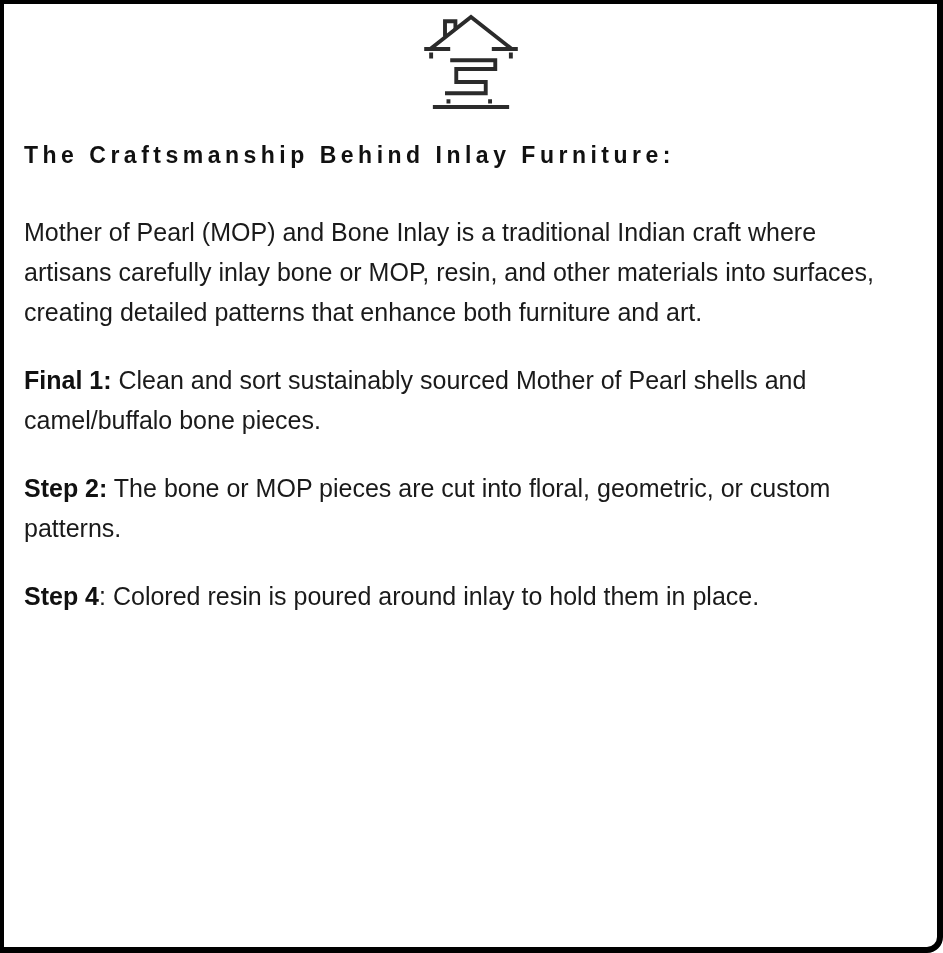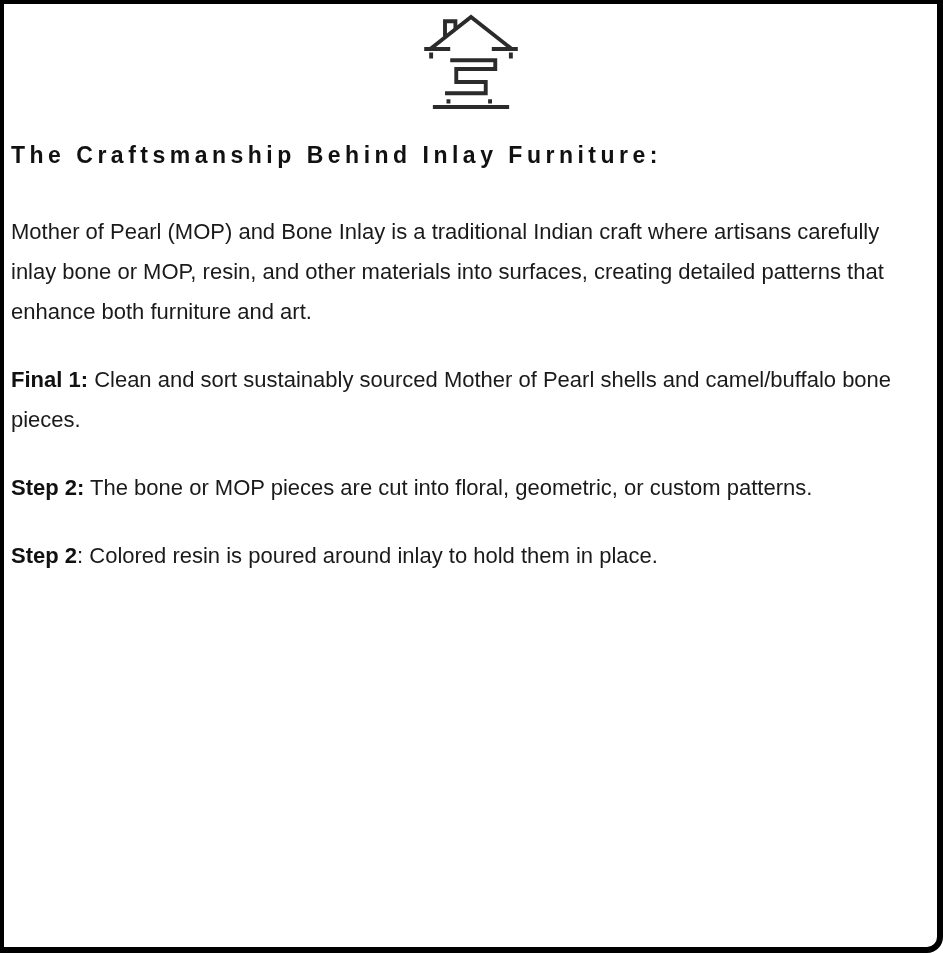--- a/index.html
+++ b/index.html
@@ -26,33 +26,33 @@
     margin-top: 4px;
     text-align: center;
     font-size: 27px;
     font-weight: 700;
     letter-spacing: 16px;
     text-indent: 16px;
     color: #1b1b1b;
     line-height: 34px;
   }
   .content {
-    padding: 0 44px 0 7px;
+    padding: 0 44px 0 20px;
   }
   .doc-title {
     margin: 26px 0 42px 0;
     font-size: 23px;
     font-weight: 700;
     letter-spacing: 4.5px;
     color: #111111;
     line-height: 30px;
   }
   .para {
     margin: 0 0 28px 0;
-    font-size: 22px;
+    font-size: 25px;
     line-height: 40px;
     color: #1a1a1a;
   }
   .para.m32 { margin-bottom: 32px; }
   .para.last { margin-bottom: 0; }
   .para strong { font-weight: 700; color: #111111; }
 </style>
 </head>
 <body>
 
@@ -86,17 +86,17 @@
     <div class="doc-title">The Craftsmanship Behind Inlay Furniture:</div>
 
     <p class="para"><strong></strong><span>Mother of Pearl (MOP) and Bone Inlay is a traditional Indian craft where artisans carefully inlay bone or MOP, resin, and other materials into surfaces, creating detailed patterns that enhance both furniture and art.</span></p>
 
     <p class="para"><strong>Final 1:</strong><span> Clean and sort sustainably sourced Mother of Pearl shells and camel/buffalo bone pieces.</span></p>
 
 
     <p class="para"><strong>Step 2:</strong><span> The bone or MOP pieces are cut into floral, geometric, or custom patterns.</span></p>
 
 
-    <p class="para m32"><strong>Step 2</strong><span>: Colored resin is poured around inlay to hold them in place.</span></p>
+    <p class="para m32"><strong>Step 4</strong><span>: Colored resin is poured around inlay to hold them in place.</span></p>
 
 
   </div>
 </div>
 
 </body></html>

